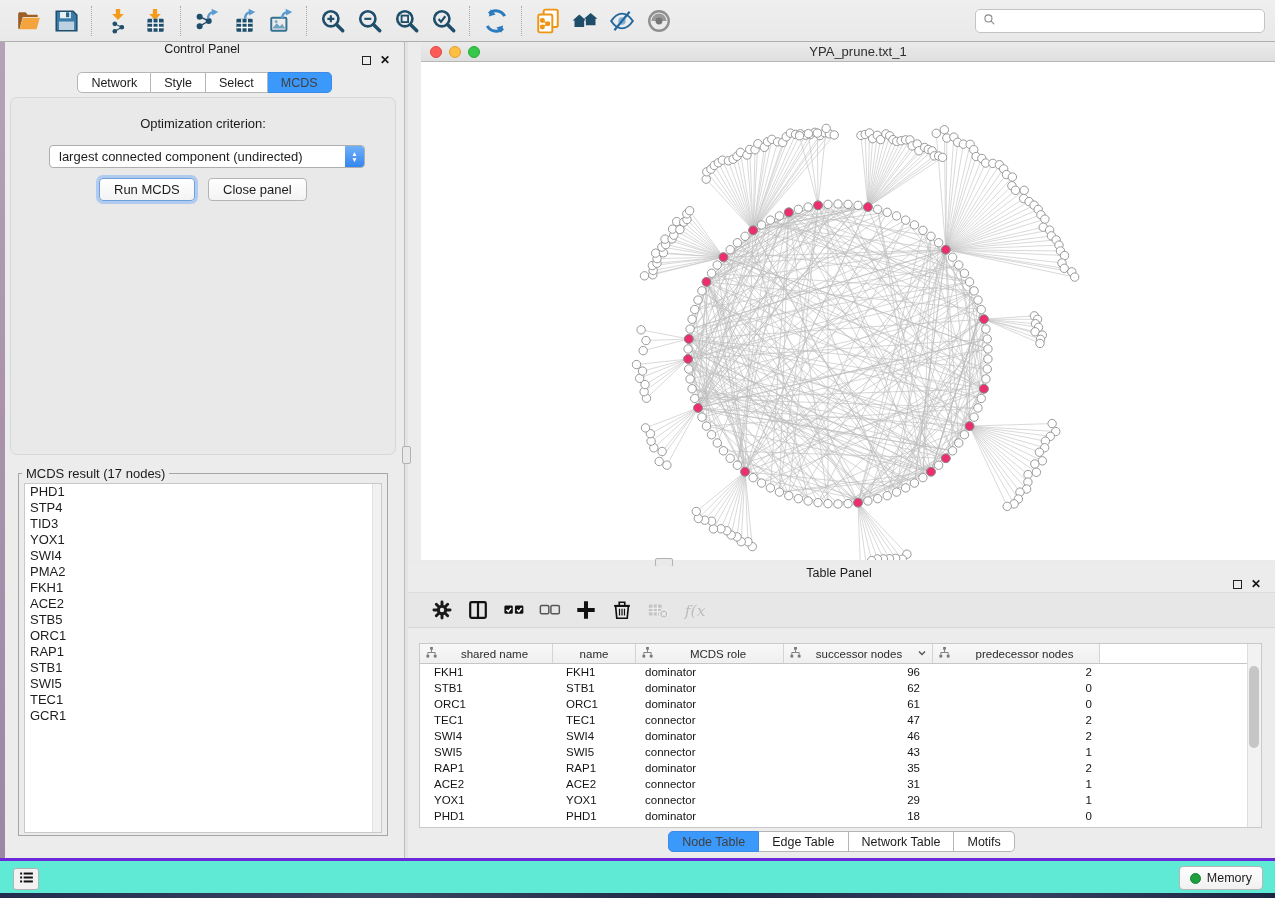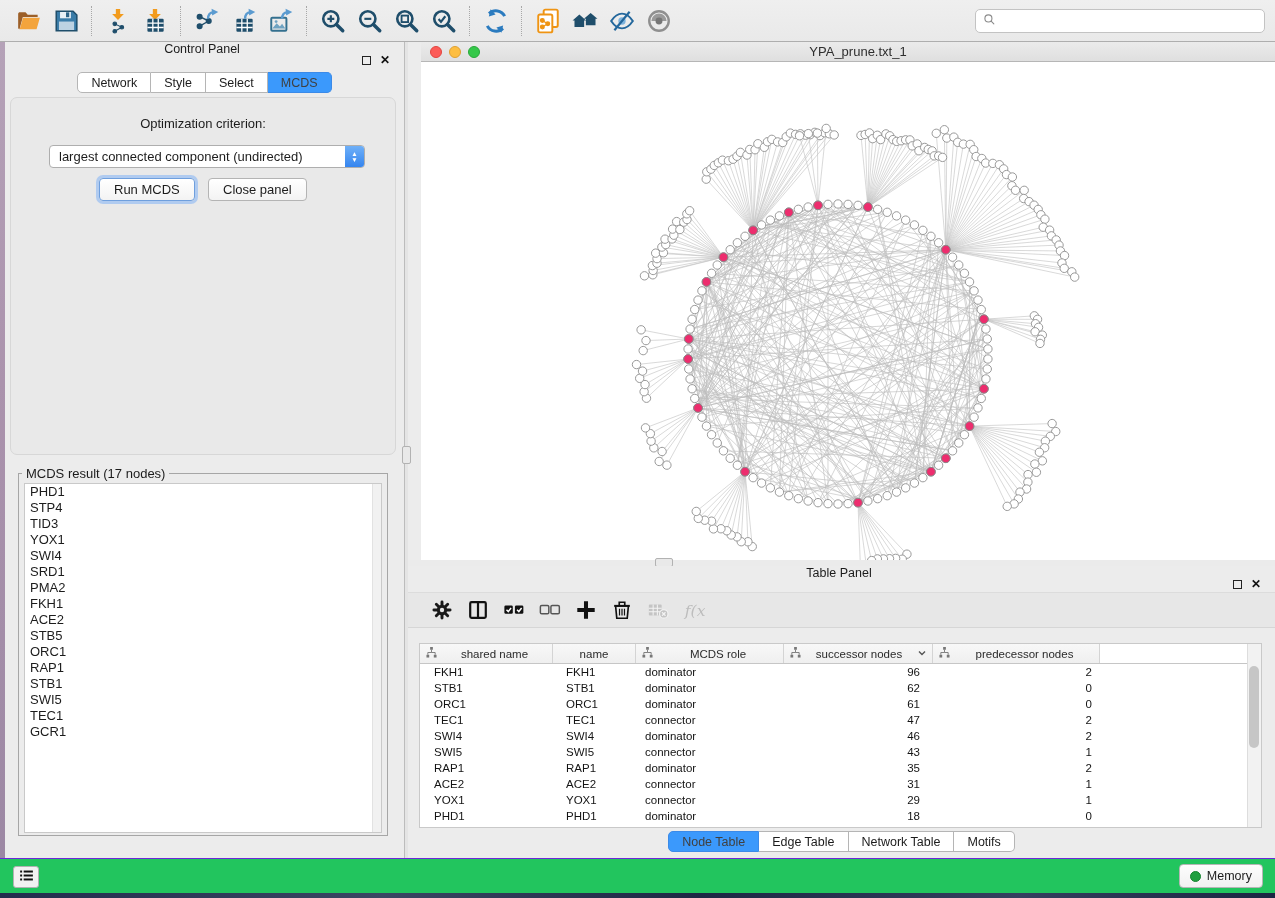--- a/index.html
+++ b/index.html
@@ -110,22 +110,22 @@
   .th-fill { flex:1; background:#fff; border-right:none; cursor:default; }
   .tr { display:flex; height:16px; align-items:center; background:#fff; cursor:default; }
   .td { font-size:11.5px; color:#141414; white-space:nowrap; overflow:hidden; }
   #tp-scroll { position:absolute; right:0; top:0; width:14px; height:100%; background:#f2f2f2;
                border-left:1px solid #ddd; }
   #tp-thumb { position:absolute; right:2px; top:22px; width:10px; height:82px; background:#c6c6c6;
               border-radius:5px; cursor:pointer; }
   #tp-tabs { position:absolute; left:0; top:265px; width:100%; display:flex; justify-content:center; }
 
   
-  #status-bar { position:absolute; left:0; top:858px; width:1275px; height:35px; background:#22c55e;
-                border-top:1px solid #6d28d9; }
+  #status-bar { position:absolute; left:0; top:858px; width:1275px; height:35px; background:#5eead4;
+                border-top:3px solid #6d28d9; }
   #list-btn { position:absolute; left:13px; top:7px; width:26px; height:22px; background:#f2f2f2;
               border:1px solid #b2b2b2; border-radius:3px; display:flex; align-items:center;
               justify-content:center; cursor:pointer; }
   #memory-btn { position:absolute; right:12px; top:5px; height:24px; background:linear-gradient(#fdfdfd,#f1f1f1);
                 border:1px solid #b6b6b6; border-radius:4px; display:flex; align-items:center; gap:6px;
                 padding:0 10px; font-size:12.5px; cursor:pointer; }
   #memory-dot { width:11px; height:11px; border-radius:50%; background:#1e9e3e; border:1px solid #15842f; }
 </style>
 </head>
 <body>
@@ -325,21 +325,20 @@
       <button id="close-panel" class="btn">Close panel</button>
     </div>
     <fieldset id="mcds-fieldset">
       <legend>MCDS result (17 nodes)</legend>
       <div id="mcds-list">
         <div class="mcds-item">PHD1</div>
           <div class="mcds-item">STP4</div>
           <div class="mcds-item">TID3</div>
           <div class="mcds-item">YOX1</div>
           <div class="mcds-item">SWI4</div>
-          <div class="mcds-item">SRD1</div>
           <div class="mcds-item">PMA2</div>
           <div class="mcds-item">FKH1</div>
           <div class="mcds-item">ACE2</div>
           <div class="mcds-item">STB5</div>
           <div class="mcds-item">ORC1</div>
           <div class="mcds-item">RAP1</div>
           <div class="mcds-item">STB1</div>
           <div class="mcds-item">SWI5</div>
           <div class="mcds-item">TEC1</div>
           <div class="mcds-item">GCR1</div>

